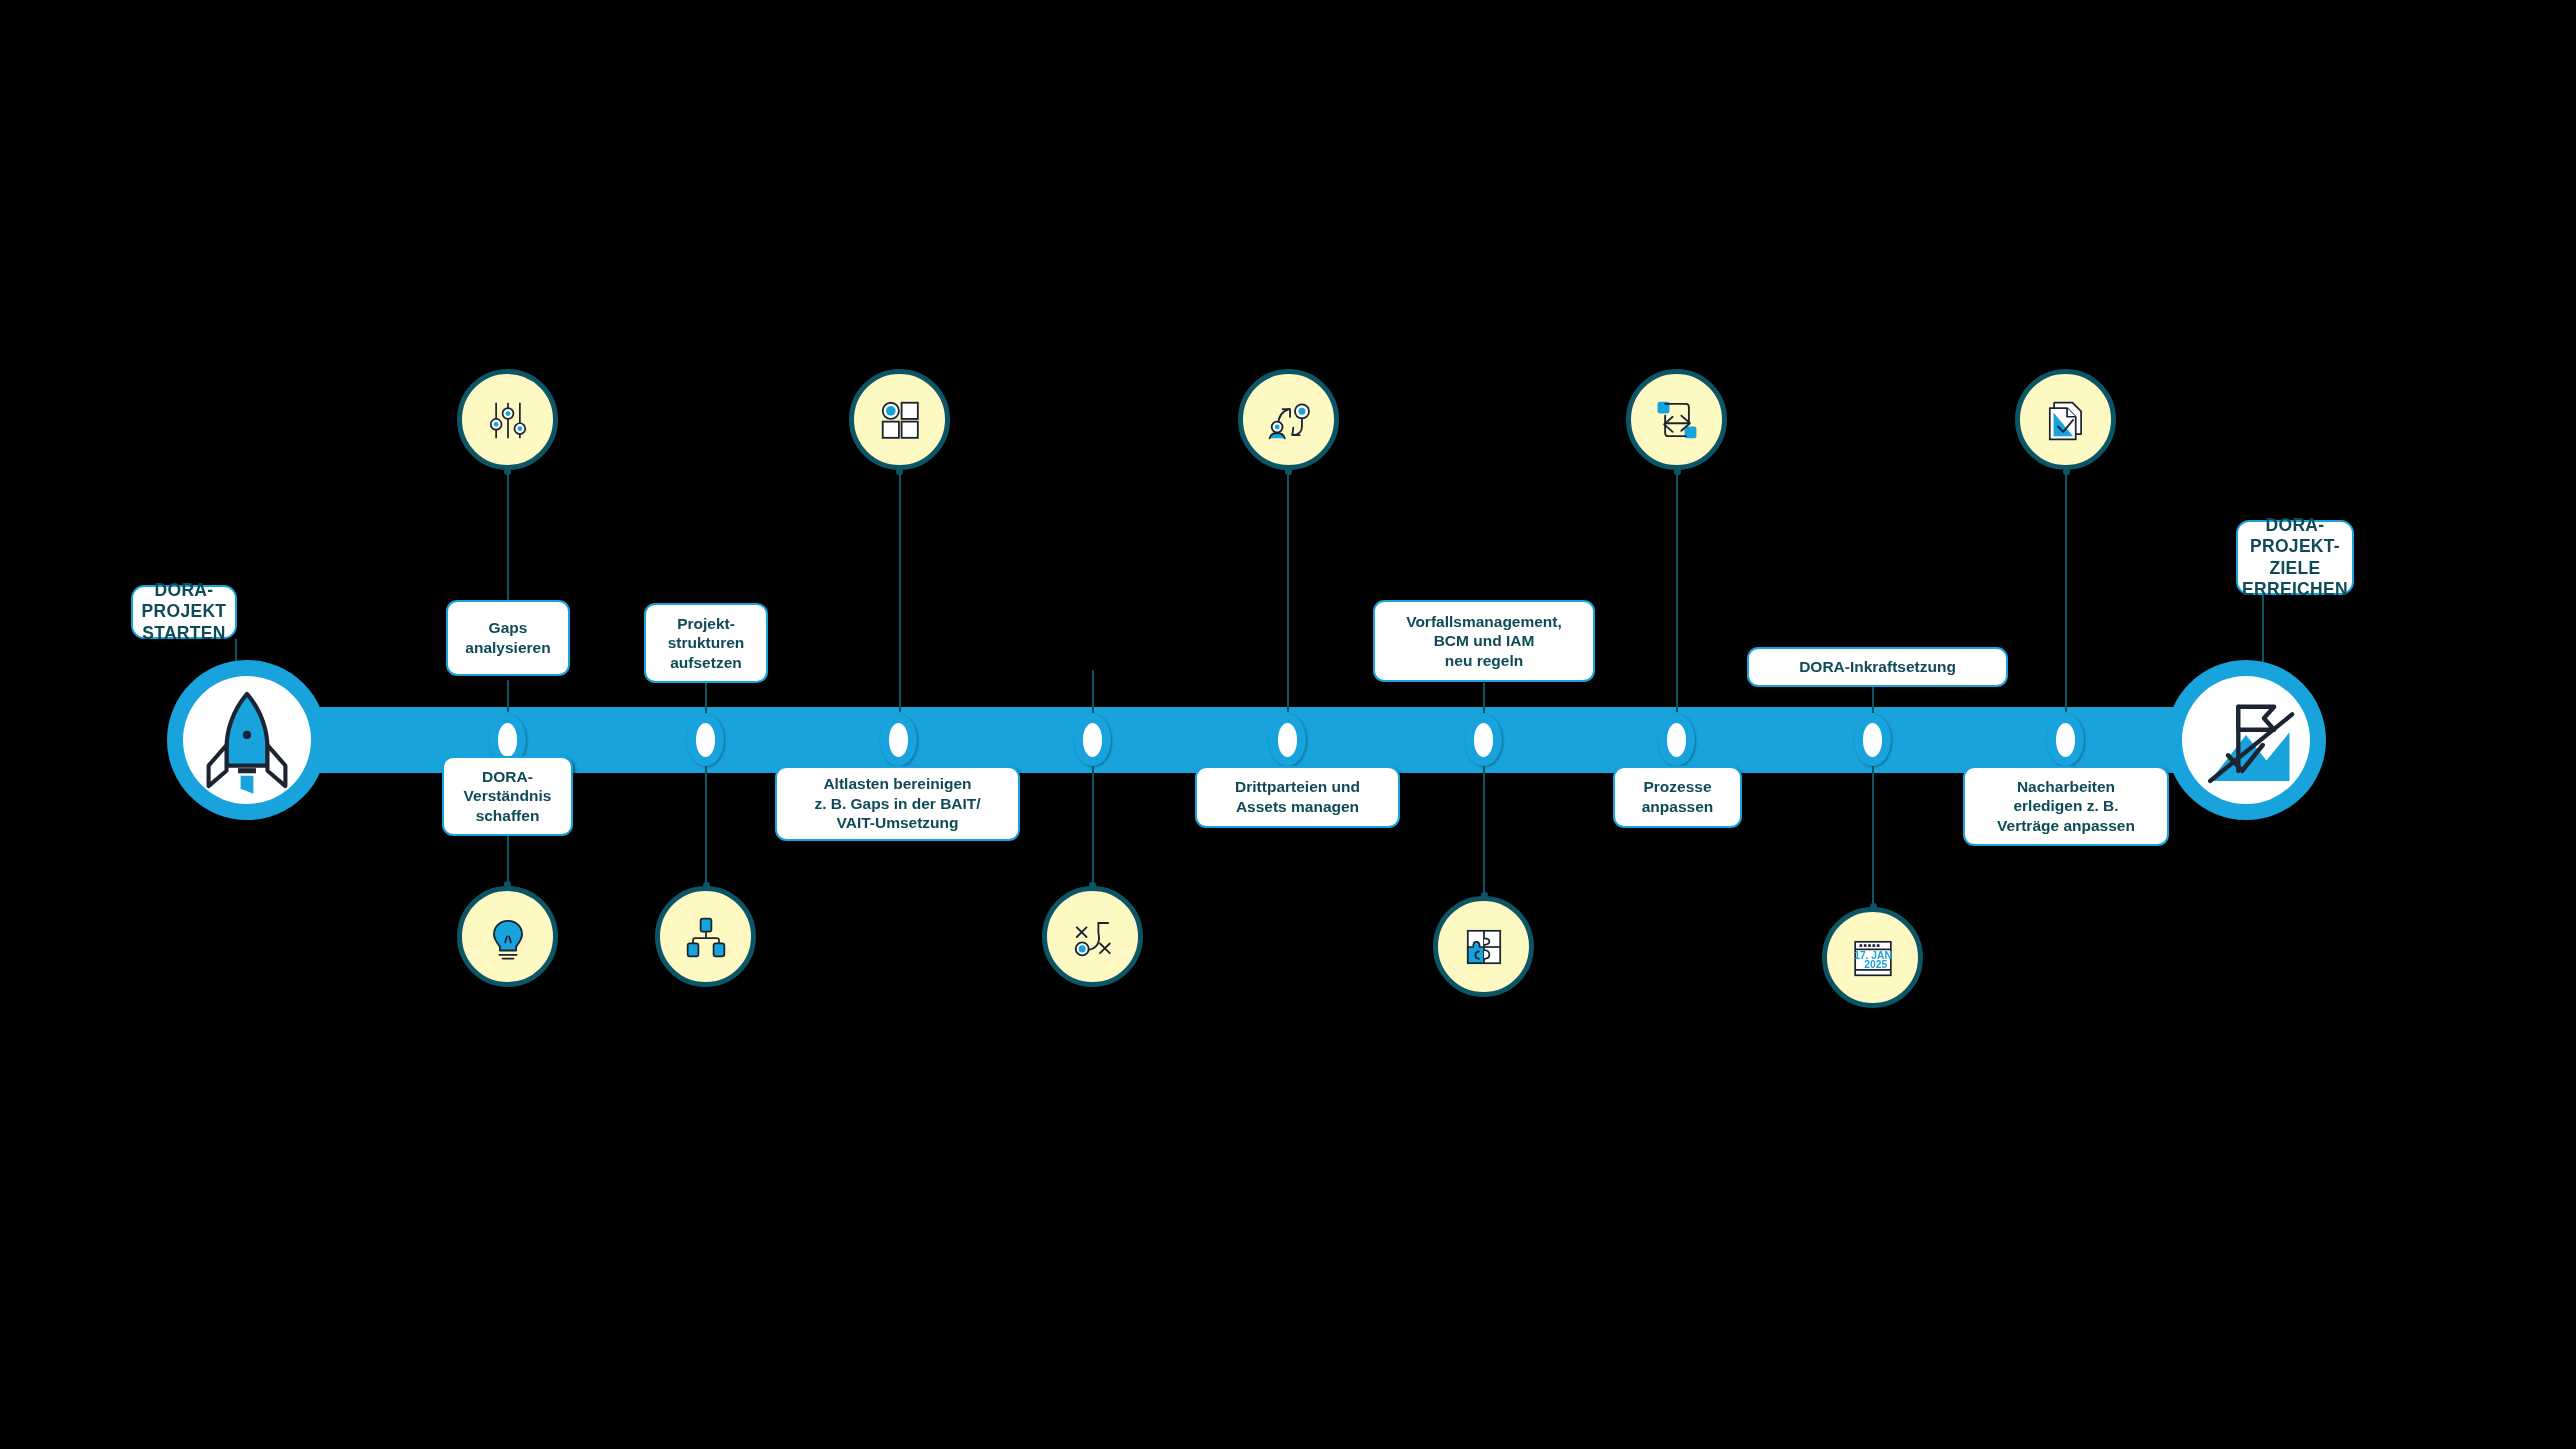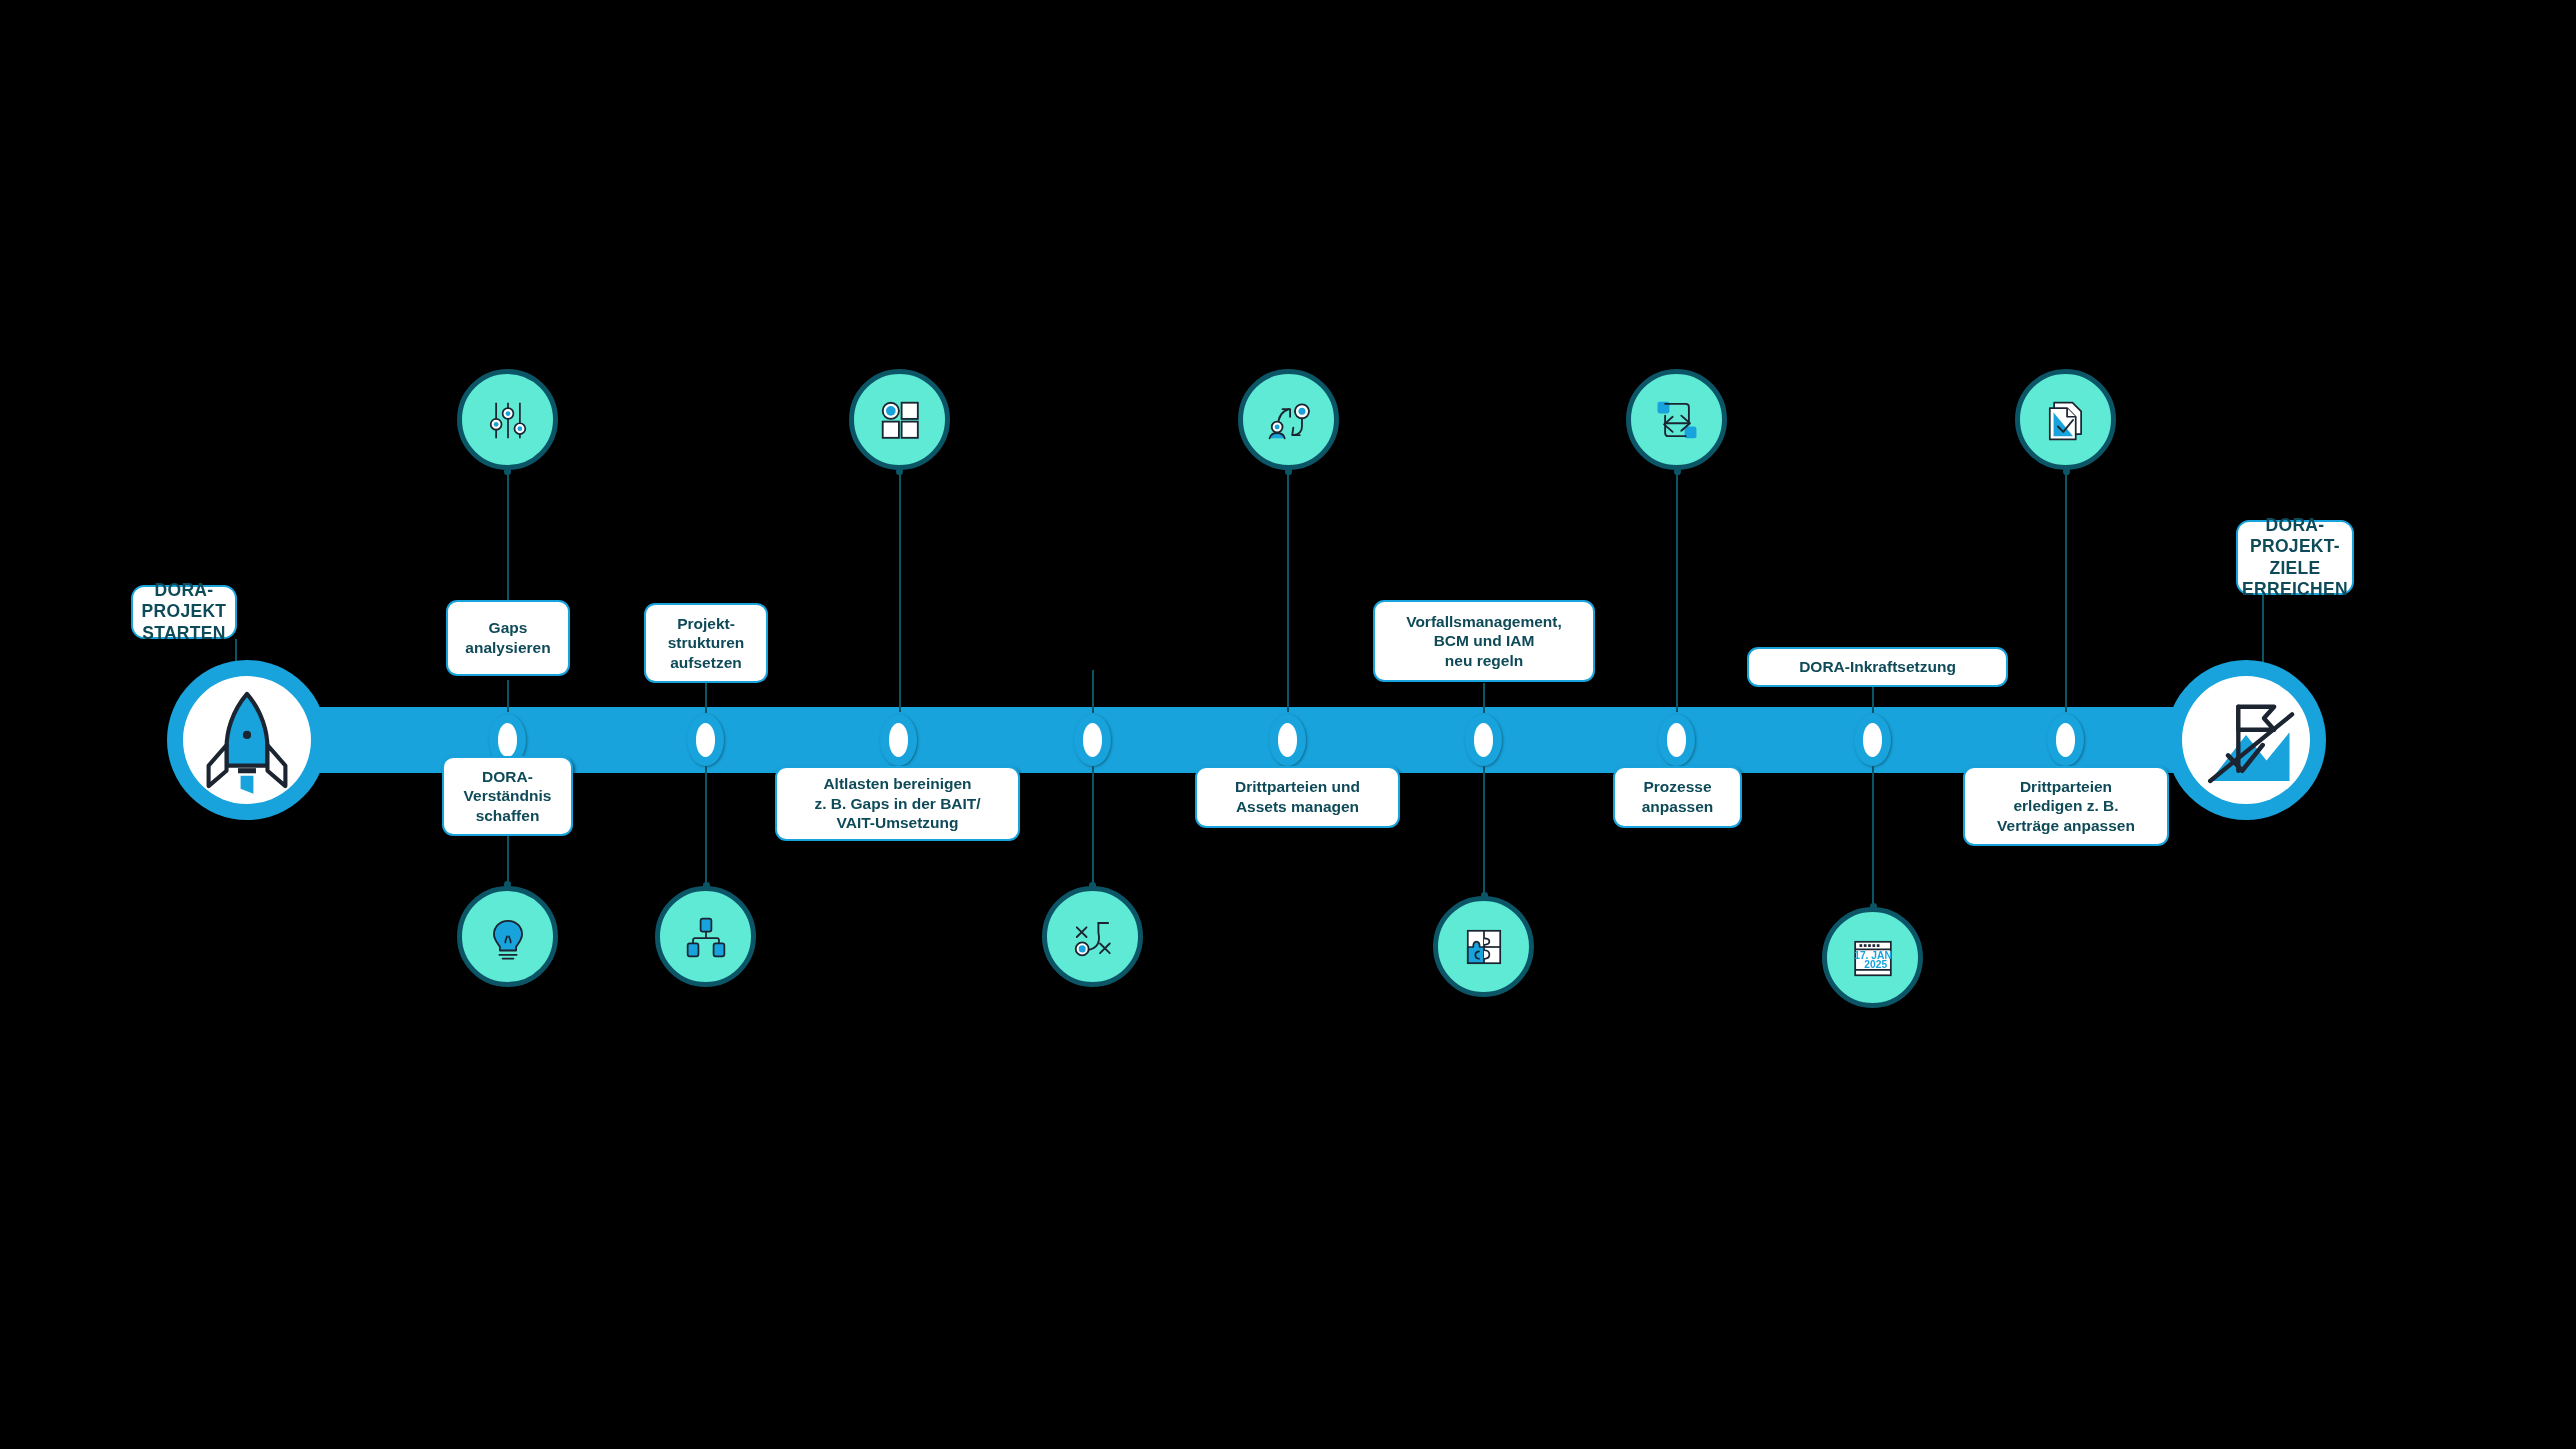--- a/index.html
+++ b/index.html
@@ -20,21 +20,21 @@
   #cap-end{left:2166px;top:660px;}
 
   
   .dot{position:absolute;width:37px;height:52px;border-radius:50%;
        background:#18A3DC;display:flex;align-items:center;justify-content:center;
        box-shadow:1px 1px 2.6px rgba(0,0,0,.35);}
   .dot i{display:block;width:19.6px;height:34px;border-radius:50%;background:#fff;}
 
   
   .bubble{position:absolute;width:101px;height:101px;border-radius:50%;
-          background:#5eead4;border:5.7px solid #0B5566;
+          background:#fef9c3;border:5.7px solid #0B5566;
           display:flex;align-items:center;justify-content:center;box-sizing:border-box;}
   .bubble svg{width:54px;height:54px;display:block;}
 
   
   .conn{position:absolute;width:1.5px;background:#0B5566;}
   .nub{position:absolute;width:6.7px;height:6.7px;border-radius:50%;background:#0B5566;}
 
   
   .chip{position:absolute;background:#ffffff;border:2.1px solid #18A3DC;border-radius:11.3px;
         color:#0E4A58;font-weight:bold;text-align:center;
@@ -319,20 +319,20 @@
     </svg>
   </div>
   <div class="nub" style="left:2063px;top:468px;"></div>
   <div class="conn" style="left:2065px;top:470px;height:242px;"></div>
   <div class="dot" style="left:2047px;top:714px;">
       <i></i>
     </div>
   <div class="conn" style="left:2065px;top:766px;height:21.6px;"></div>
   <div class="chip" style="left:1963px;top:766px;width:206px;height:80px;">
     <span>
-      <span>Drittparteien</span><br>
+      <span>Nacharbeiten</span><br>
       <span>erledigen z. B.</span><br>
       <span>Verträge anpassen</span>
     </span>
   </div>
 
 </div>
 
 
 </body></html>

